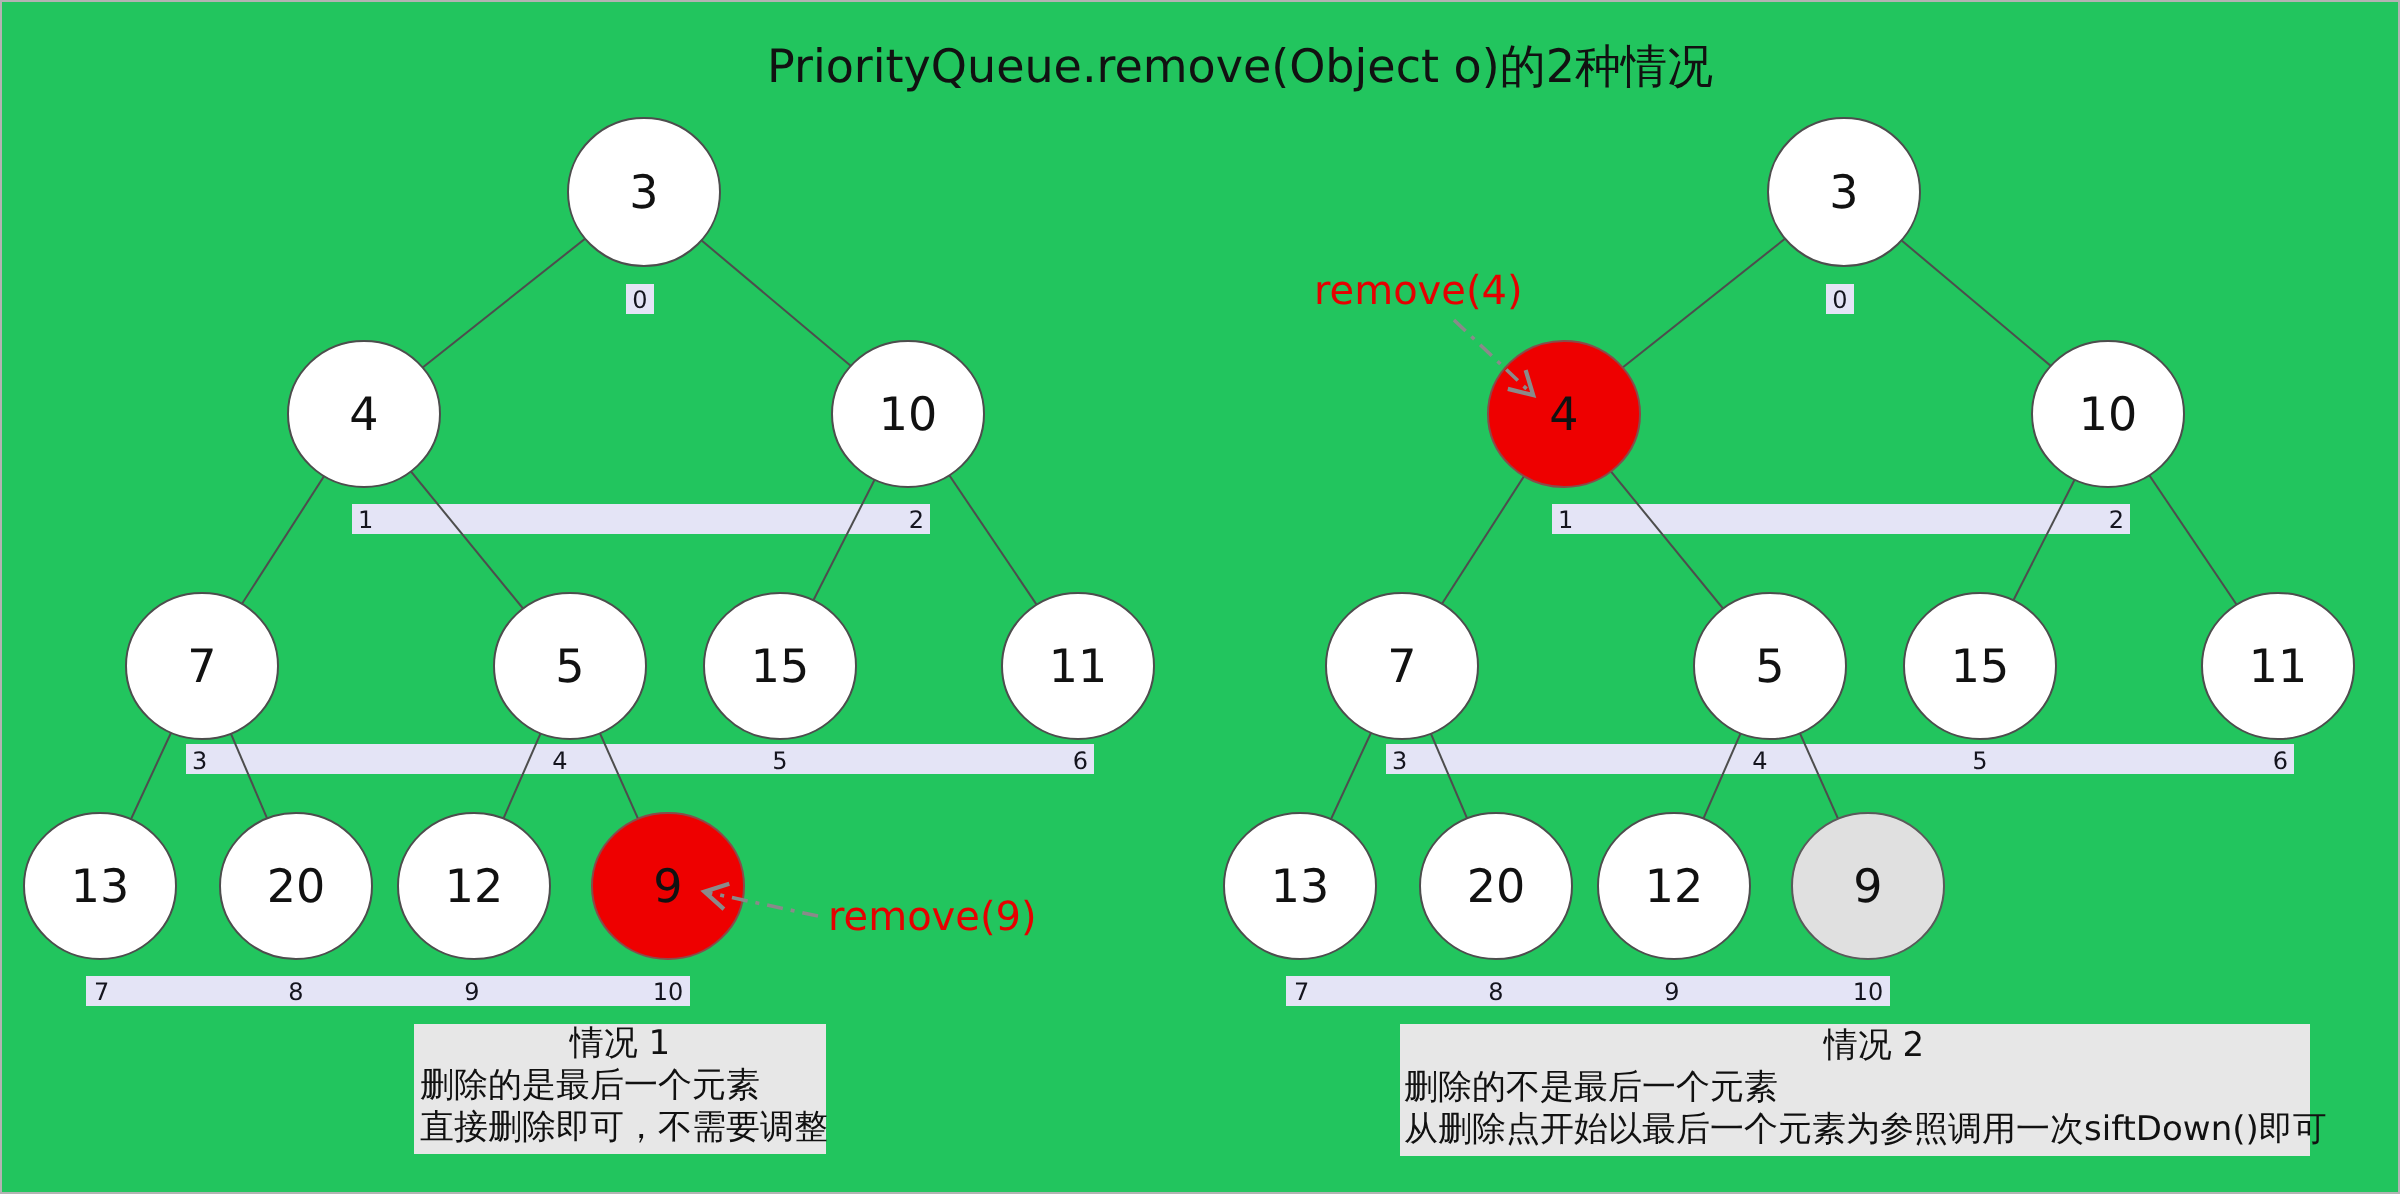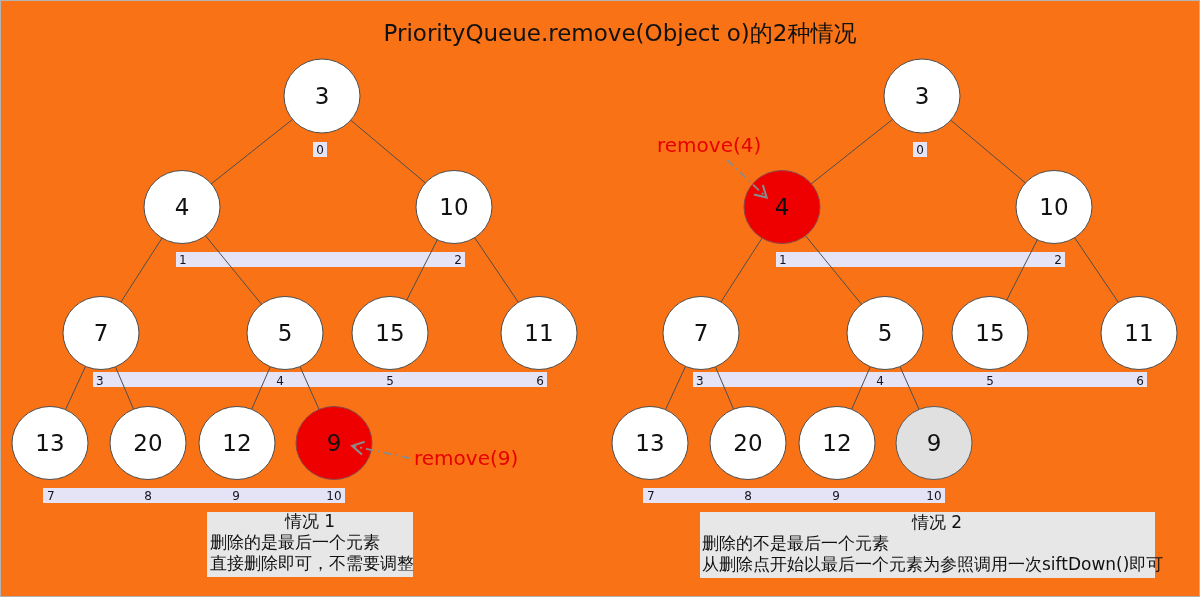--- a/index.html
+++ b/index.html
@@ -1,21 +1,21 @@
 <!DOCTYPE html>
 <html><head>
 <meta charset="utf-8">
 <style>
   html, body { margin: 0; padding: 0; background: #ffffff; }
   .page {
     position: relative;
     width: 1200px;
     height: 597px;
     font-family: "DejaVu Sans", sans-serif;
-    background: #f97316;
+    background: #22c55e;
   }
   svg text { font-family: "DejaVu Sans", sans-serif; fill: #111111; }
   .title-text { font-size: 23px; text-anchor: middle; fill: #111111; }
   .node { fill: #ffffff; stroke: #4d4d4d; stroke-width: 1; }
   .node.red { fill: #ee0000; stroke: #8a4a4a; }
   .node.gray { fill: #e0e0e0; stroke: #5a5a5a; }
   .node-val { font-size: 23px; text-anchor: middle; fill: #111111; }
   .edge { stroke: #4d4d4d; stroke-width: 1; }
   .band { fill: #e4e4f6; }
   .band-label { font-size: 12px; fill: #14141e; }

